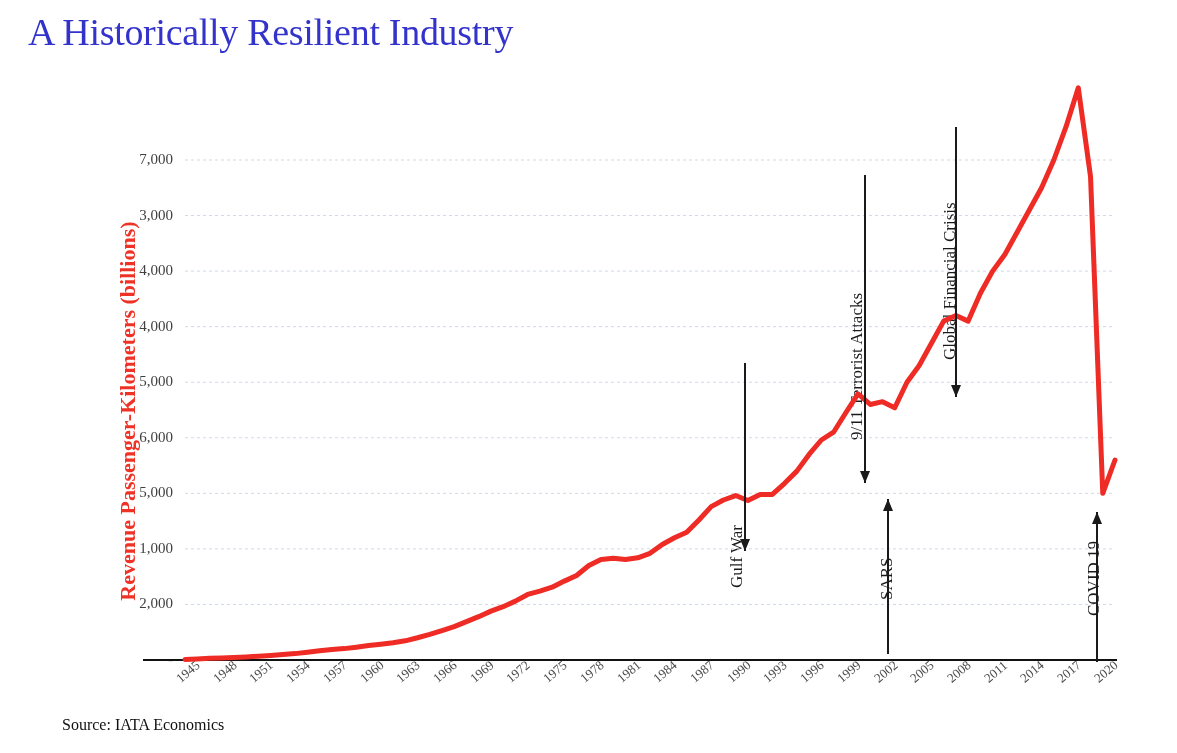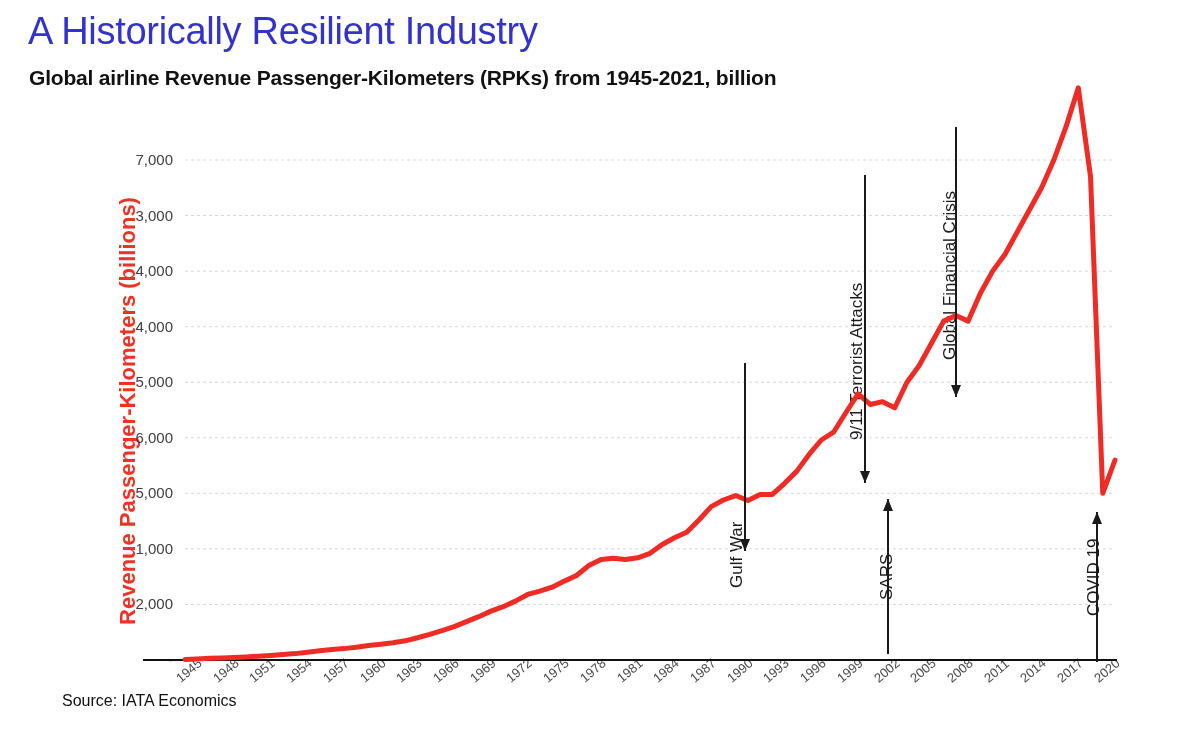--- a/index.html
+++ b/index.html
@@ -11,20 +11,21 @@
     height: 753px;
     background: #ffffff;
     font-family: "Liberation Sans", sans-serif;
     overflow: hidden;
     position: relative;
   }
   #page {
     position: relative;
     width: 944px;
     height: 753px;
+    font-family: Liberation Serif, serif;
   }
   .title {
     position: absolute;
     left: 28px;
     top: 10px;
     font-size: 38px;
     font-weight: 400;
     color: #3333cc;
     letter-spacing: -0.3px;
     white-space: nowrap;
@@ -35,21 +36,21 @@
     top: 66px;
     font-size: 21px;
     font-weight: 700;
     color: #111111;
     letter-spacing: -0.2px;
     white-space: nowrap;
   }
   .source {
     position: absolute;
     left: 62px;
-    top: 692px;
+    top: 716px;
     font-size: 16px;
     color: #111111;
     white-space: nowrap;
   }
   .chart-area {
     position: absolute;
     left: 0;
     top: 0;
     width: 1177px;
     height: 753px;
@@ -98,21 +99,20 @@
     transform: rotate(-90deg);
     transform-origin: left top;
   }
 </style>
 </head>
 <body>
 
 <div id="page">
 
   <div class="title">A Historically Resilient Industry</div>
-  <div class="subtitle">Global airline Revenue Passenger-Kilometers (RPKs) from 1945-2021, billion</div>
 
   <div class="chart-area">
     <div class="ylabel">Revenue Passenger-Kilometers (billions)</div>
     <div id="ytick-container">
         <div class="ytick-wrap" style="top: 652px;">
           <div class="ytick">-</div>
         </div>
         <div class="ytick-wrap" style="top: 596.444px;">
           <div class="ytick">2,000</div>
         </div>

